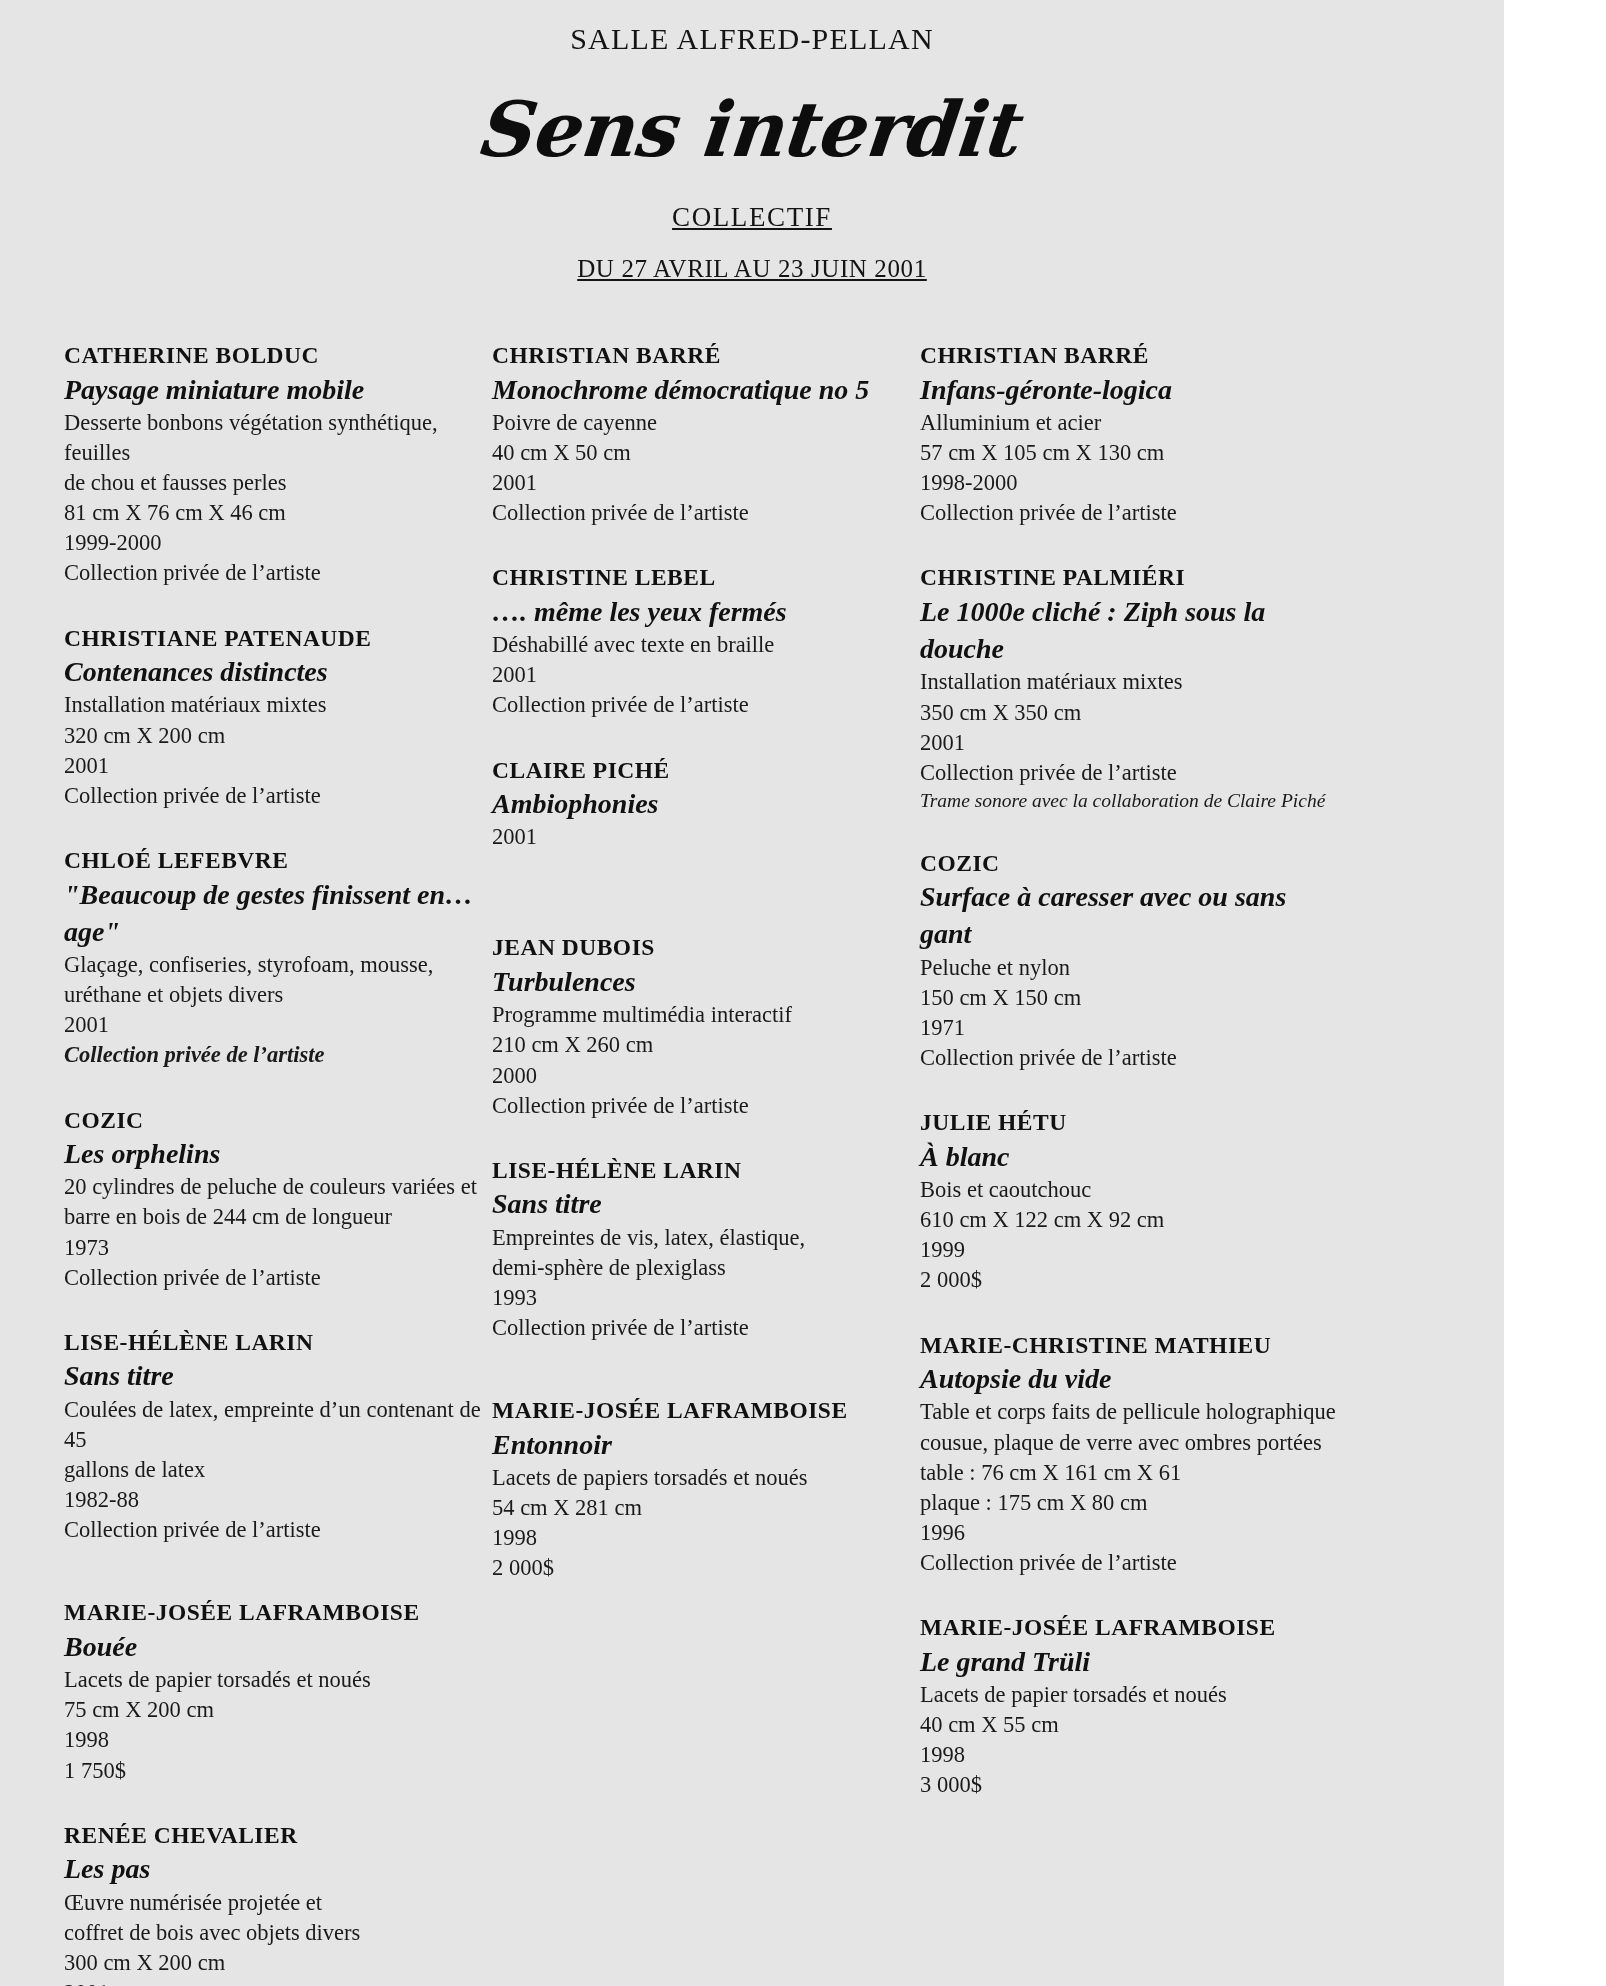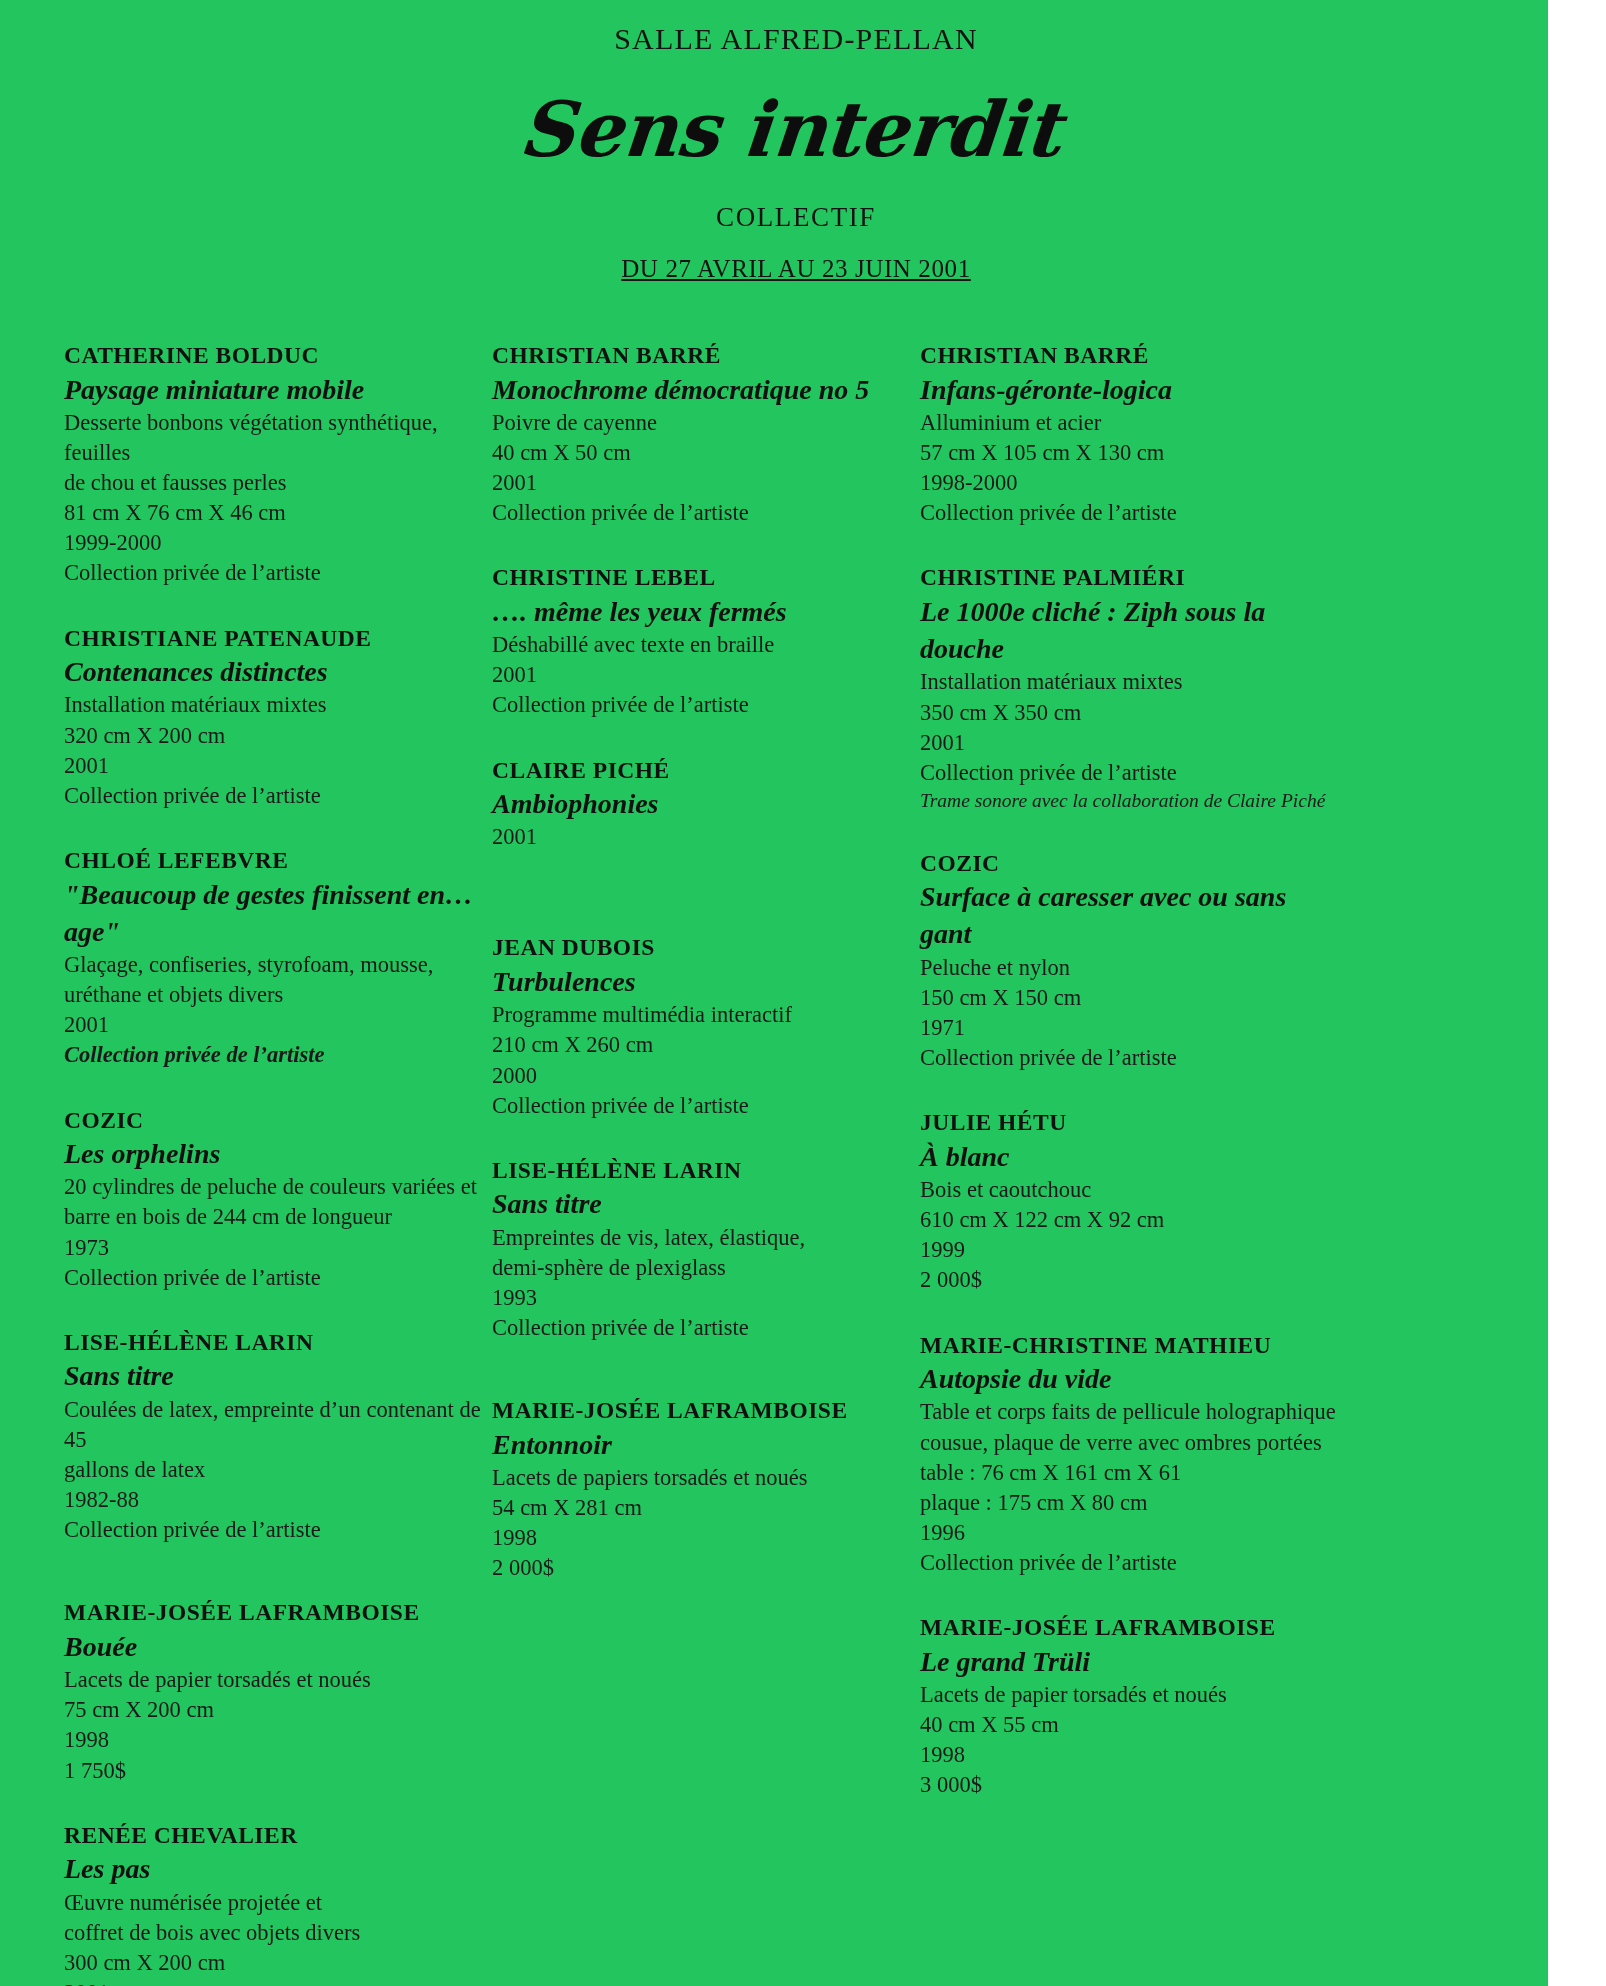--- a/index.html
+++ b/index.html
@@ -12,22 +12,21 @@
     height: 1986px;
     font-family: "Liberation Serif", "DejaVu Serif", serif;
     color: #1a1a1a;
     position: relative;
     overflow: hidden;
   }
   .page {
     width: 1504px;
     height: 1986px;
     position: relative;
-    background: #22c55e;
-    padding-left: 44px;
+    background: #e5e5e5;
   }
 
   
   .header {
     text-align: center;
     padding-top: 22px;
   }
   .venue {
     font-size: 30px;
     letter-spacing: 1.2px;
@@ -45,20 +44,21 @@
     letter-spacing: -1px;
     color: #0d0d0d;
     font-family: "DejaVu Serif", "Liberation Serif", serif;
     transform: skewX(-8deg);
   }
   .collectif {
     margin-top: 26px;
     font-size: 27px;
     letter-spacing: 1.6px;
     color: #141414;
+    text-decoration: underline;
   }
   .dates {
     margin-top: 22px;
     font-size: 25px;
     letter-spacing: 0.6px;
     color: #141414;
     text-decoration: underline;
   }
 
   

